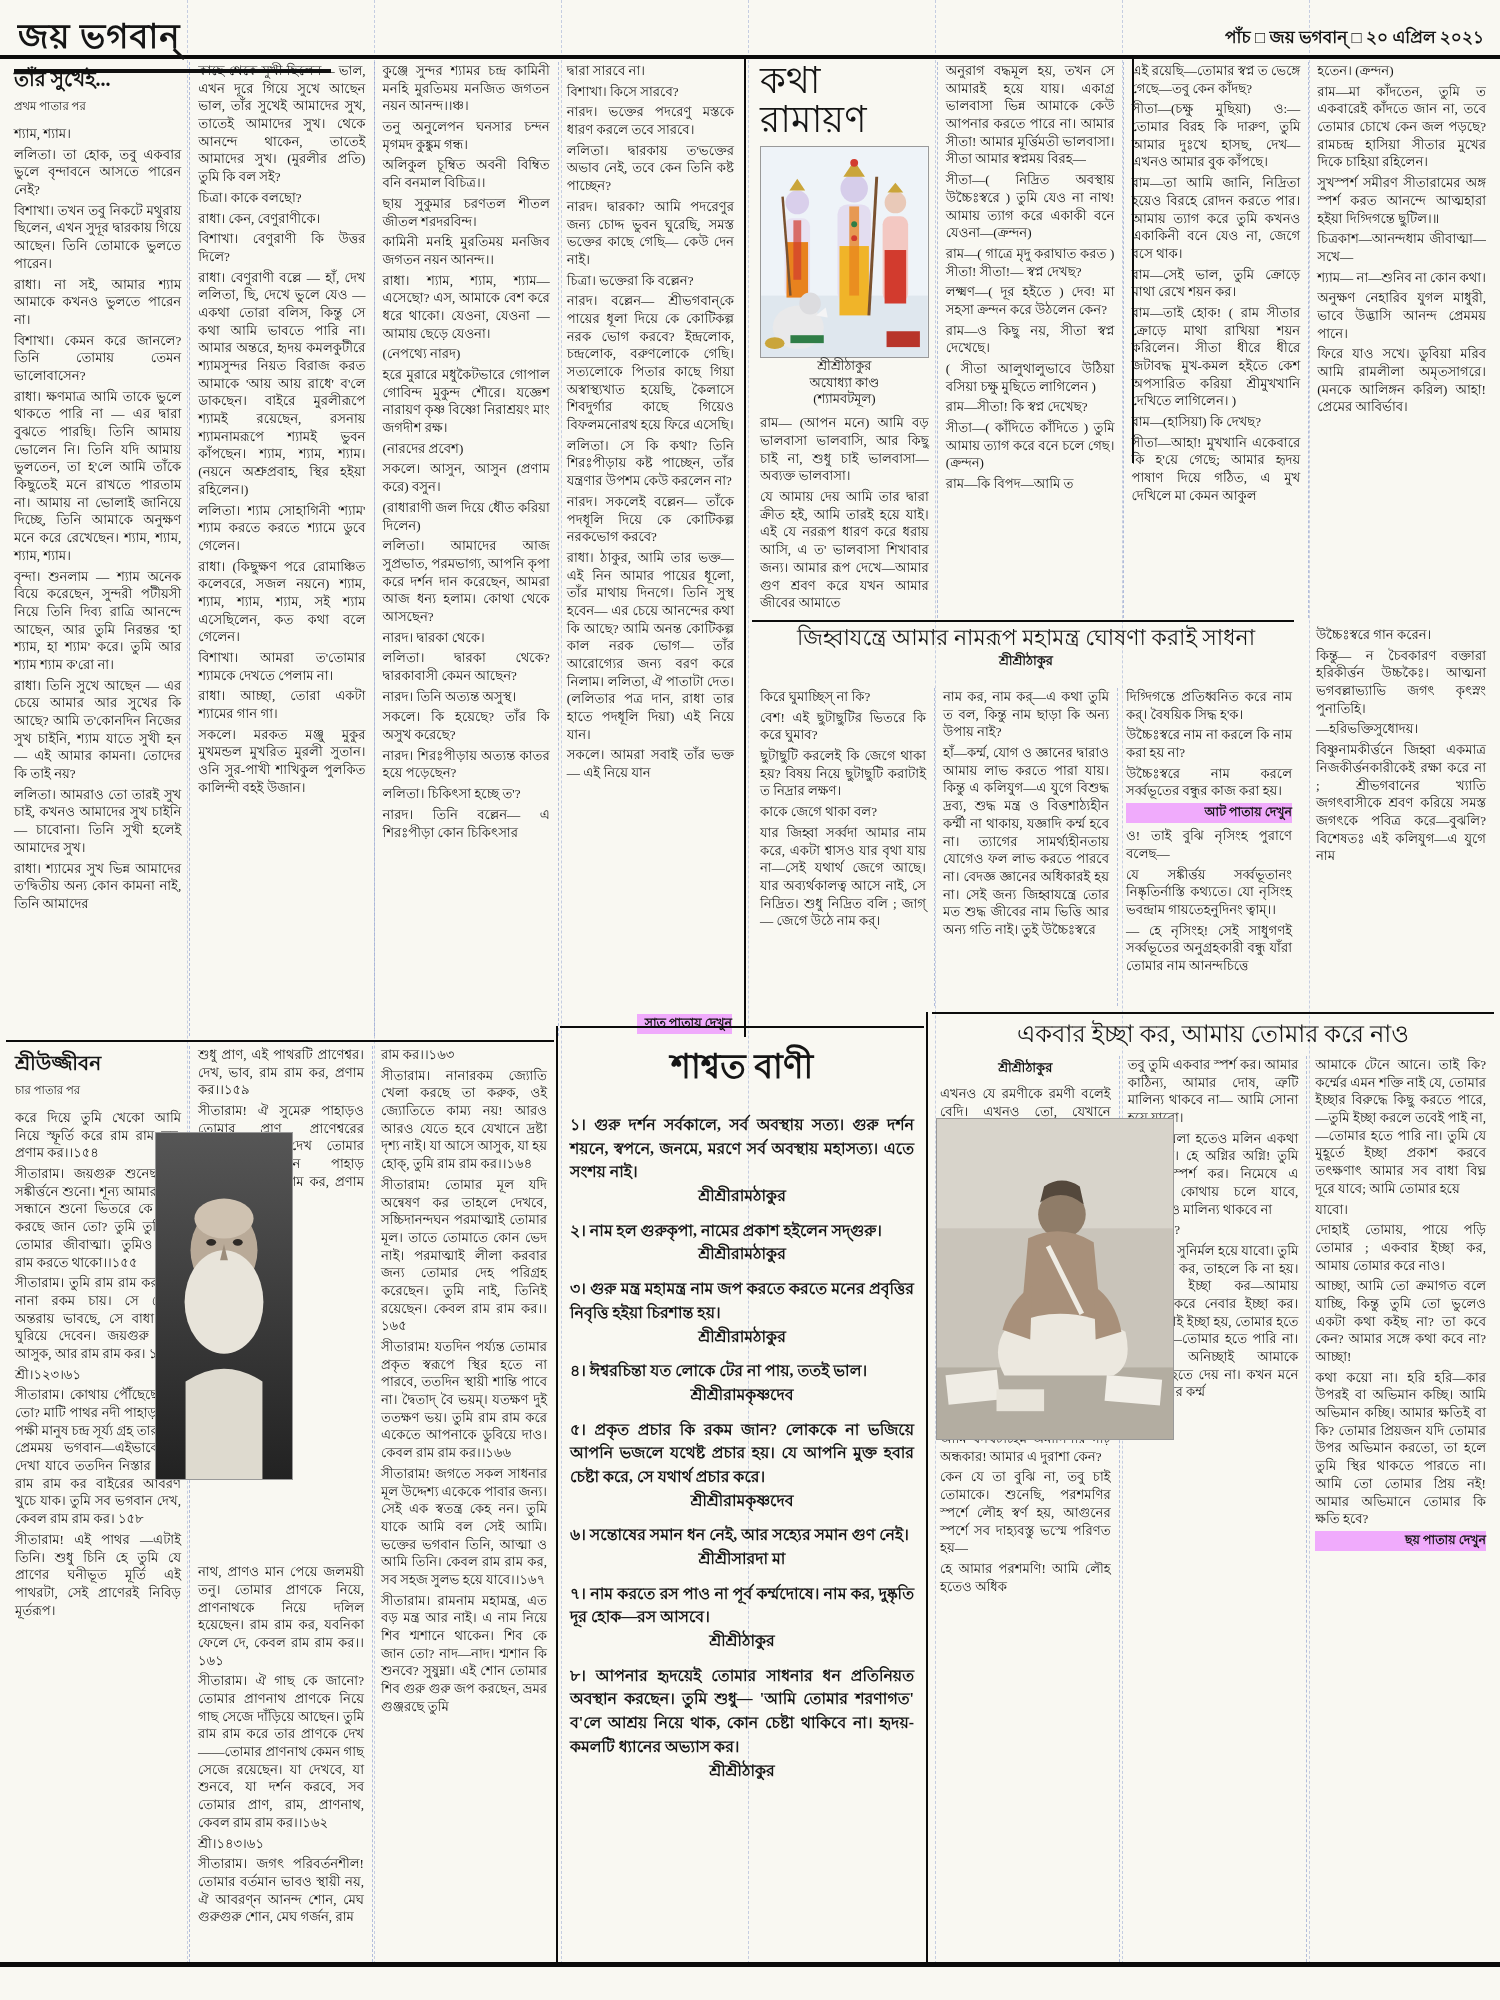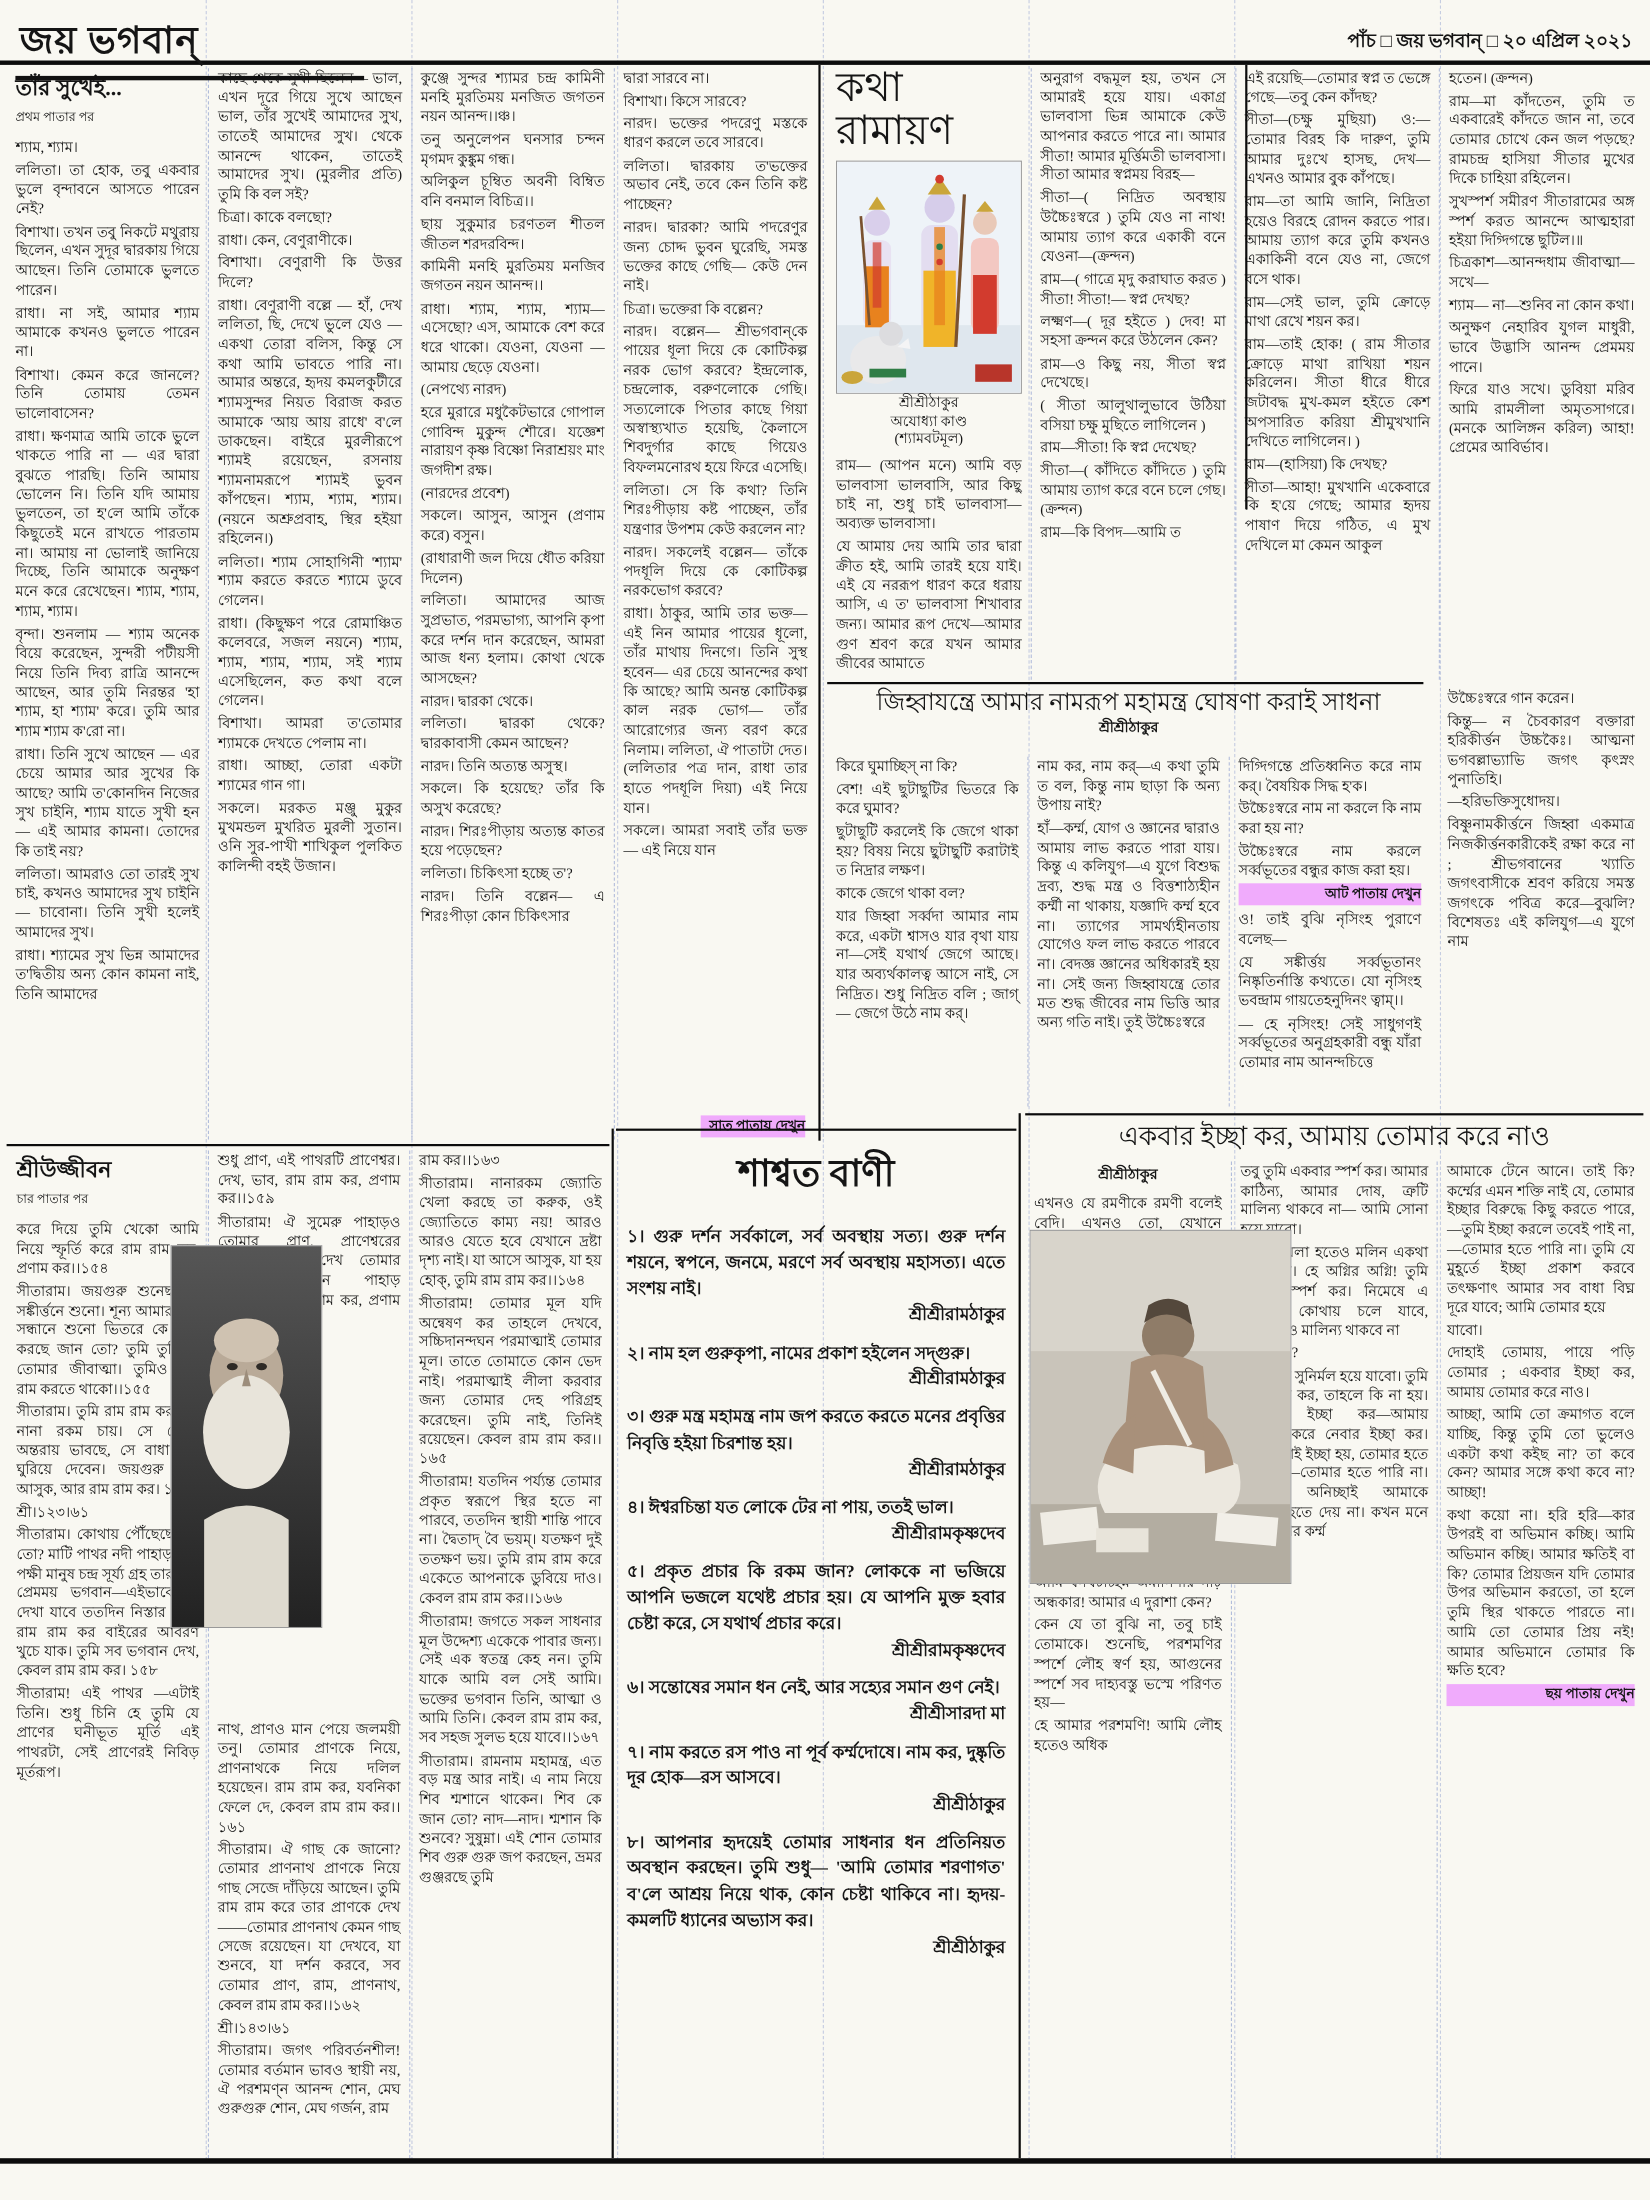--- a/index.html
+++ b/index.html
@@ -29,21 +29,21 @@
   .byline{font-size:13px;font-weight:bold;text-align:center;margin:2px 0 6px}
   .caption{font-size:13px;text-align:center;line-height:1.3}
   
   .katha-title{font-size:37px;text-align:left;margin:0 0 6px 0}
   .photo{background:#fff;border:1px solid #999;z-index:2}
   .jihva-title{font-size:22px;text-align:center}
   
   .shash-title{font-size:34px;font-weight:bold;text-align:center;margin:10px 0 16px}
   .quote{font-size:15.8px;font-weight:bold;line-height:1.5;text-align:justify;margin-bottom:11px;word-break:break-word}
   .quote .qnum{font-weight:bold}
-  .quote .qby{display:block;text-align:right}
+  .quote .qby{display:block;text-align:center}
   
   .ekbar-title{font-size:24px;text-align:center;margin:4px 0 2px}
   
   .abs{position:absolute}
   svg{display:block}
 </style>
 </head>
 <body>
 
 <div class="page">
@@ -297,21 +297,21 @@
       <div class="col">
         <div>
             <p class="para">শুধু প্রাণ, এই পাথরটি প্রাণেশ্বর। দেখ, ভাব, রাম রাম কর, প্রণাম কর।।১৫৯</p>
             <p class="para">সীতারাম! ঐ সুমেরু পাহাড়ও তোমার প্রাণ, প্রাণেশ্বরের ঘনীভূত মূর্তি, দেখ তোমার প্রাণনাথ কেমন পাহাড় সেজেছেন। রাম রাম কর, প্রণাম কর।।১৬০</p>
           </div>
         <div style="height:352px"></div>
         <div>
             <p class="para">নাথ, প্রাণও মান পেয়ে জলময়ী তনু। তোমার প্রাণকে নিয়ে, প্রাণনাথকে নিয়ে দলিল হয়েছেন। রাম রাম কর, যবনিকা ফেলে দে, কেবল রাম রাম কর।।১৬১</p>
             <p class="para">সীতারাম। ঐ গাছ কে জানো? তোমার প্রাণনাথ প্রাণকে নিয়ে গাছ সেজে দাঁড়িয়ে আছেন। তুমি রাম রাম করে তার প্রাণকে দেখ——তোমার প্রাণনাথ কেমন গাছ সেজে রয়েছেন। যা দেখবে, যা শুনবে, যা দর্শন করবে, সব তোমার প্রাণ, রাম, প্রাণনাথ, কেবল রাম রাম কর।।১৬২</p>
             <p class="para">শ্রী।১৪৩।৬১</p>
-            <p class="para">সীতারাম। জগৎ পরিবর্তনশীল! তোমার বর্তমান ভাবও স্থায়ী নয়, ঐ পরশমণ্ন আনন্দ শোন, মেঘ গুরুগুরু শোন, মেঘ গর্জন, রাম</p>
+            <p class="para">সীতারাম। জগৎ পরিবর্তনশীল! তোমার বর্তমান ভাবও স্থায়ী নয়, ঐ আবরণ্ন আনন্দ শোন, মেঘ গুরুগুরু শোন, মেঘ গর্জন, রাম</p>
           </div>
       </div>
       <div class="col">
           <div>
             <p class="para">রাম কর।।১৬৩</p>
             <p class="para">সীতারাম। নানারকম জ্যোতি খেলা করছে তা করুক, ওই জ্যোতিতে কাম্য নয়! আরও আরও যেতে হবে যেখানে দ্রষ্টা দৃশ্য নাই। যা আসে আসুক, যা হয় হোক্, তুমি রাম রাম কর।।১৬৪</p>
             <p class="para">সীতারাম! তোমার মূল যদি অন্বেষণ কর তাহলে দেখবে, সচ্চিদানন্দঘন পরমাত্মাই তোমার মূল। তাতে তোমাতে কোন ভেদ নাই। পরমাত্মাই লীলা করবার জন্য তোমার দেহ পরিগ্রহ করেছেন। তুমি নাই, তিনিই রয়েছেন। কেবল রাম রাম কর।।১৬৫</p>
             <p class="para">সীতারাম! যতদিন পর্য্যন্ত তোমার প্রকৃত স্বরূপে স্থির হতে না পারবে, ততদিন স্থায়ী শান্তি পাবে না। দ্বৈতাদ্ বৈ ভয়ম্। যতক্ষণ দুই ততক্ষণ ভয়। তুমি রাম রাম করে একেতে আপনাকে ডুবিয়ে দাও। কেবল রাম রাম কর।।১৬৬</p>
             <p class="para">সীতারাম! জগতে সকল সাধনার মূল উদ্দেশ্য একেকে পাবার জন্য। সেই এক স্বতন্ত্র কেহ নন। তুমি যাকে আমি বল সেই আমি। ভক্তের ভগবান তিনি, আত্মা ও আমি তিনি। কেবল রাম রাম কর, সব সহজ সুলভ হয়ে যাবে।।১৬৭</p>
             <p class="para">সীতারাম। রামনাম মহামন্ত্র, এত বড় মন্ত্র আর নাই। এ নাম নিয়ে শিব শ্মশানে থাকেন। শিব কে জান তো? নাদ—নাদ। শ্মশান কি শুনবে? সুষুম্না। এই শোন তোমার শিব গুরু গুরু জপ করছেন, ভ্রমর গুঞ্জরছে তুমি</p>

